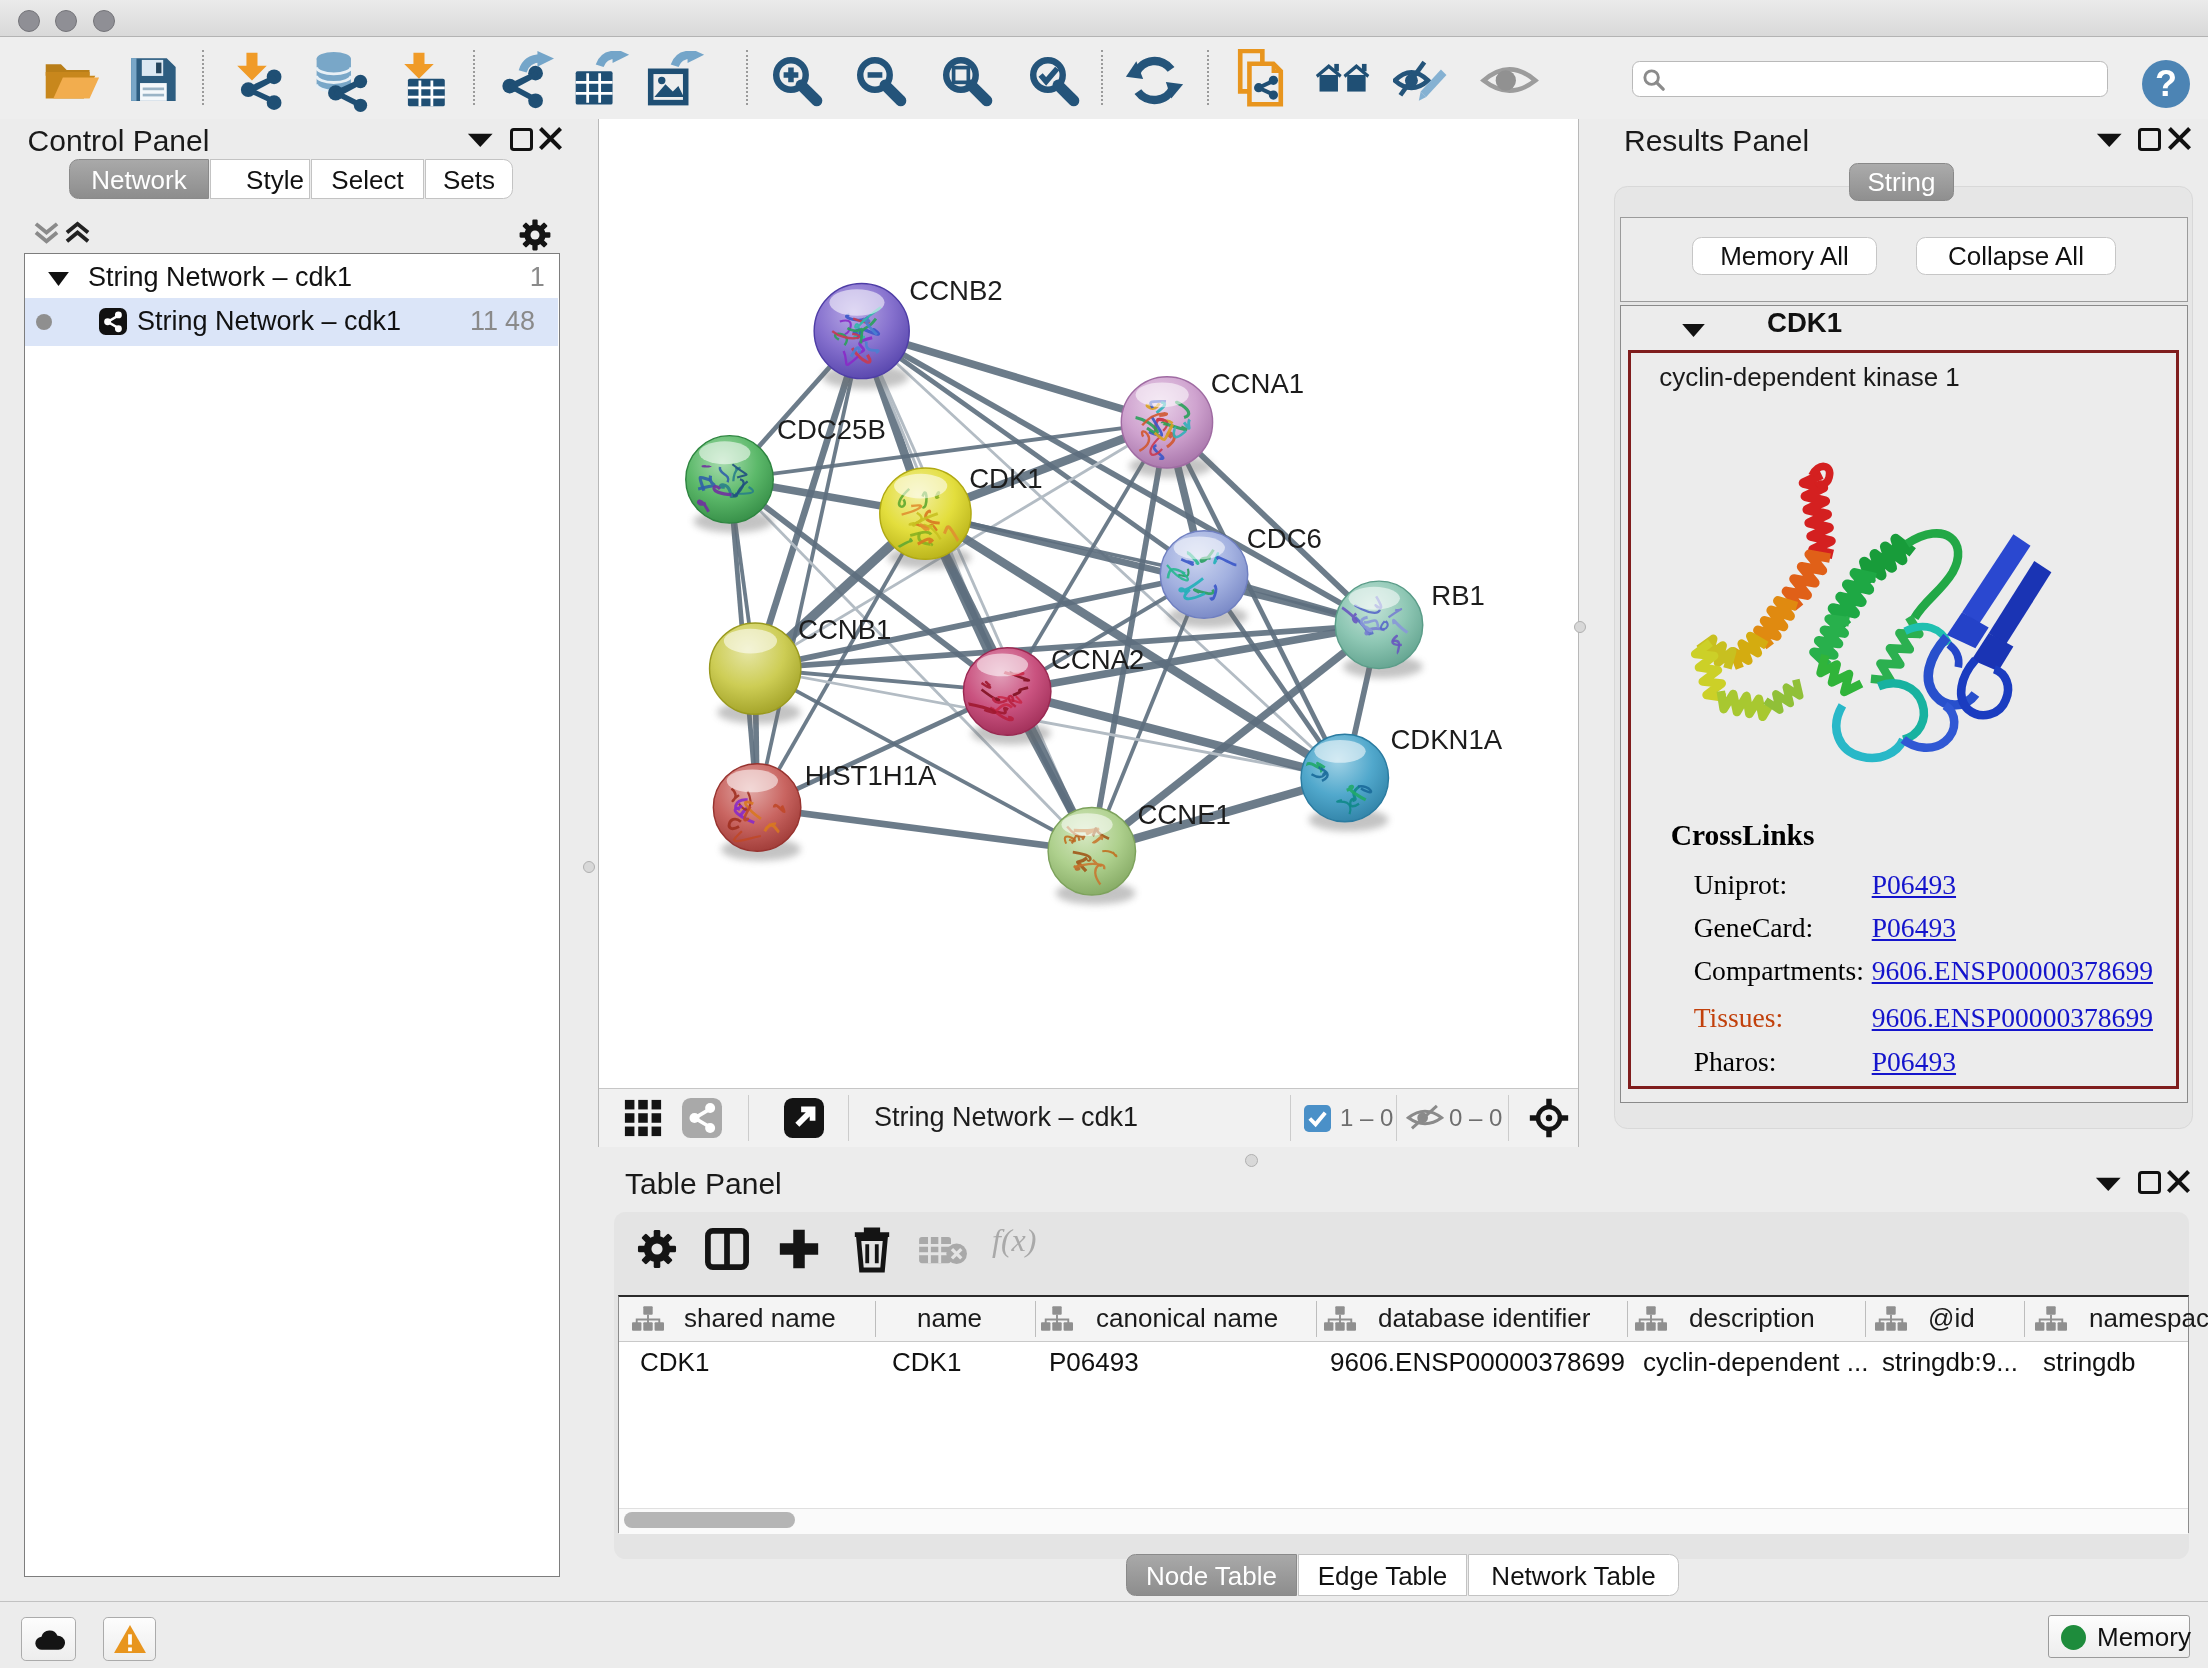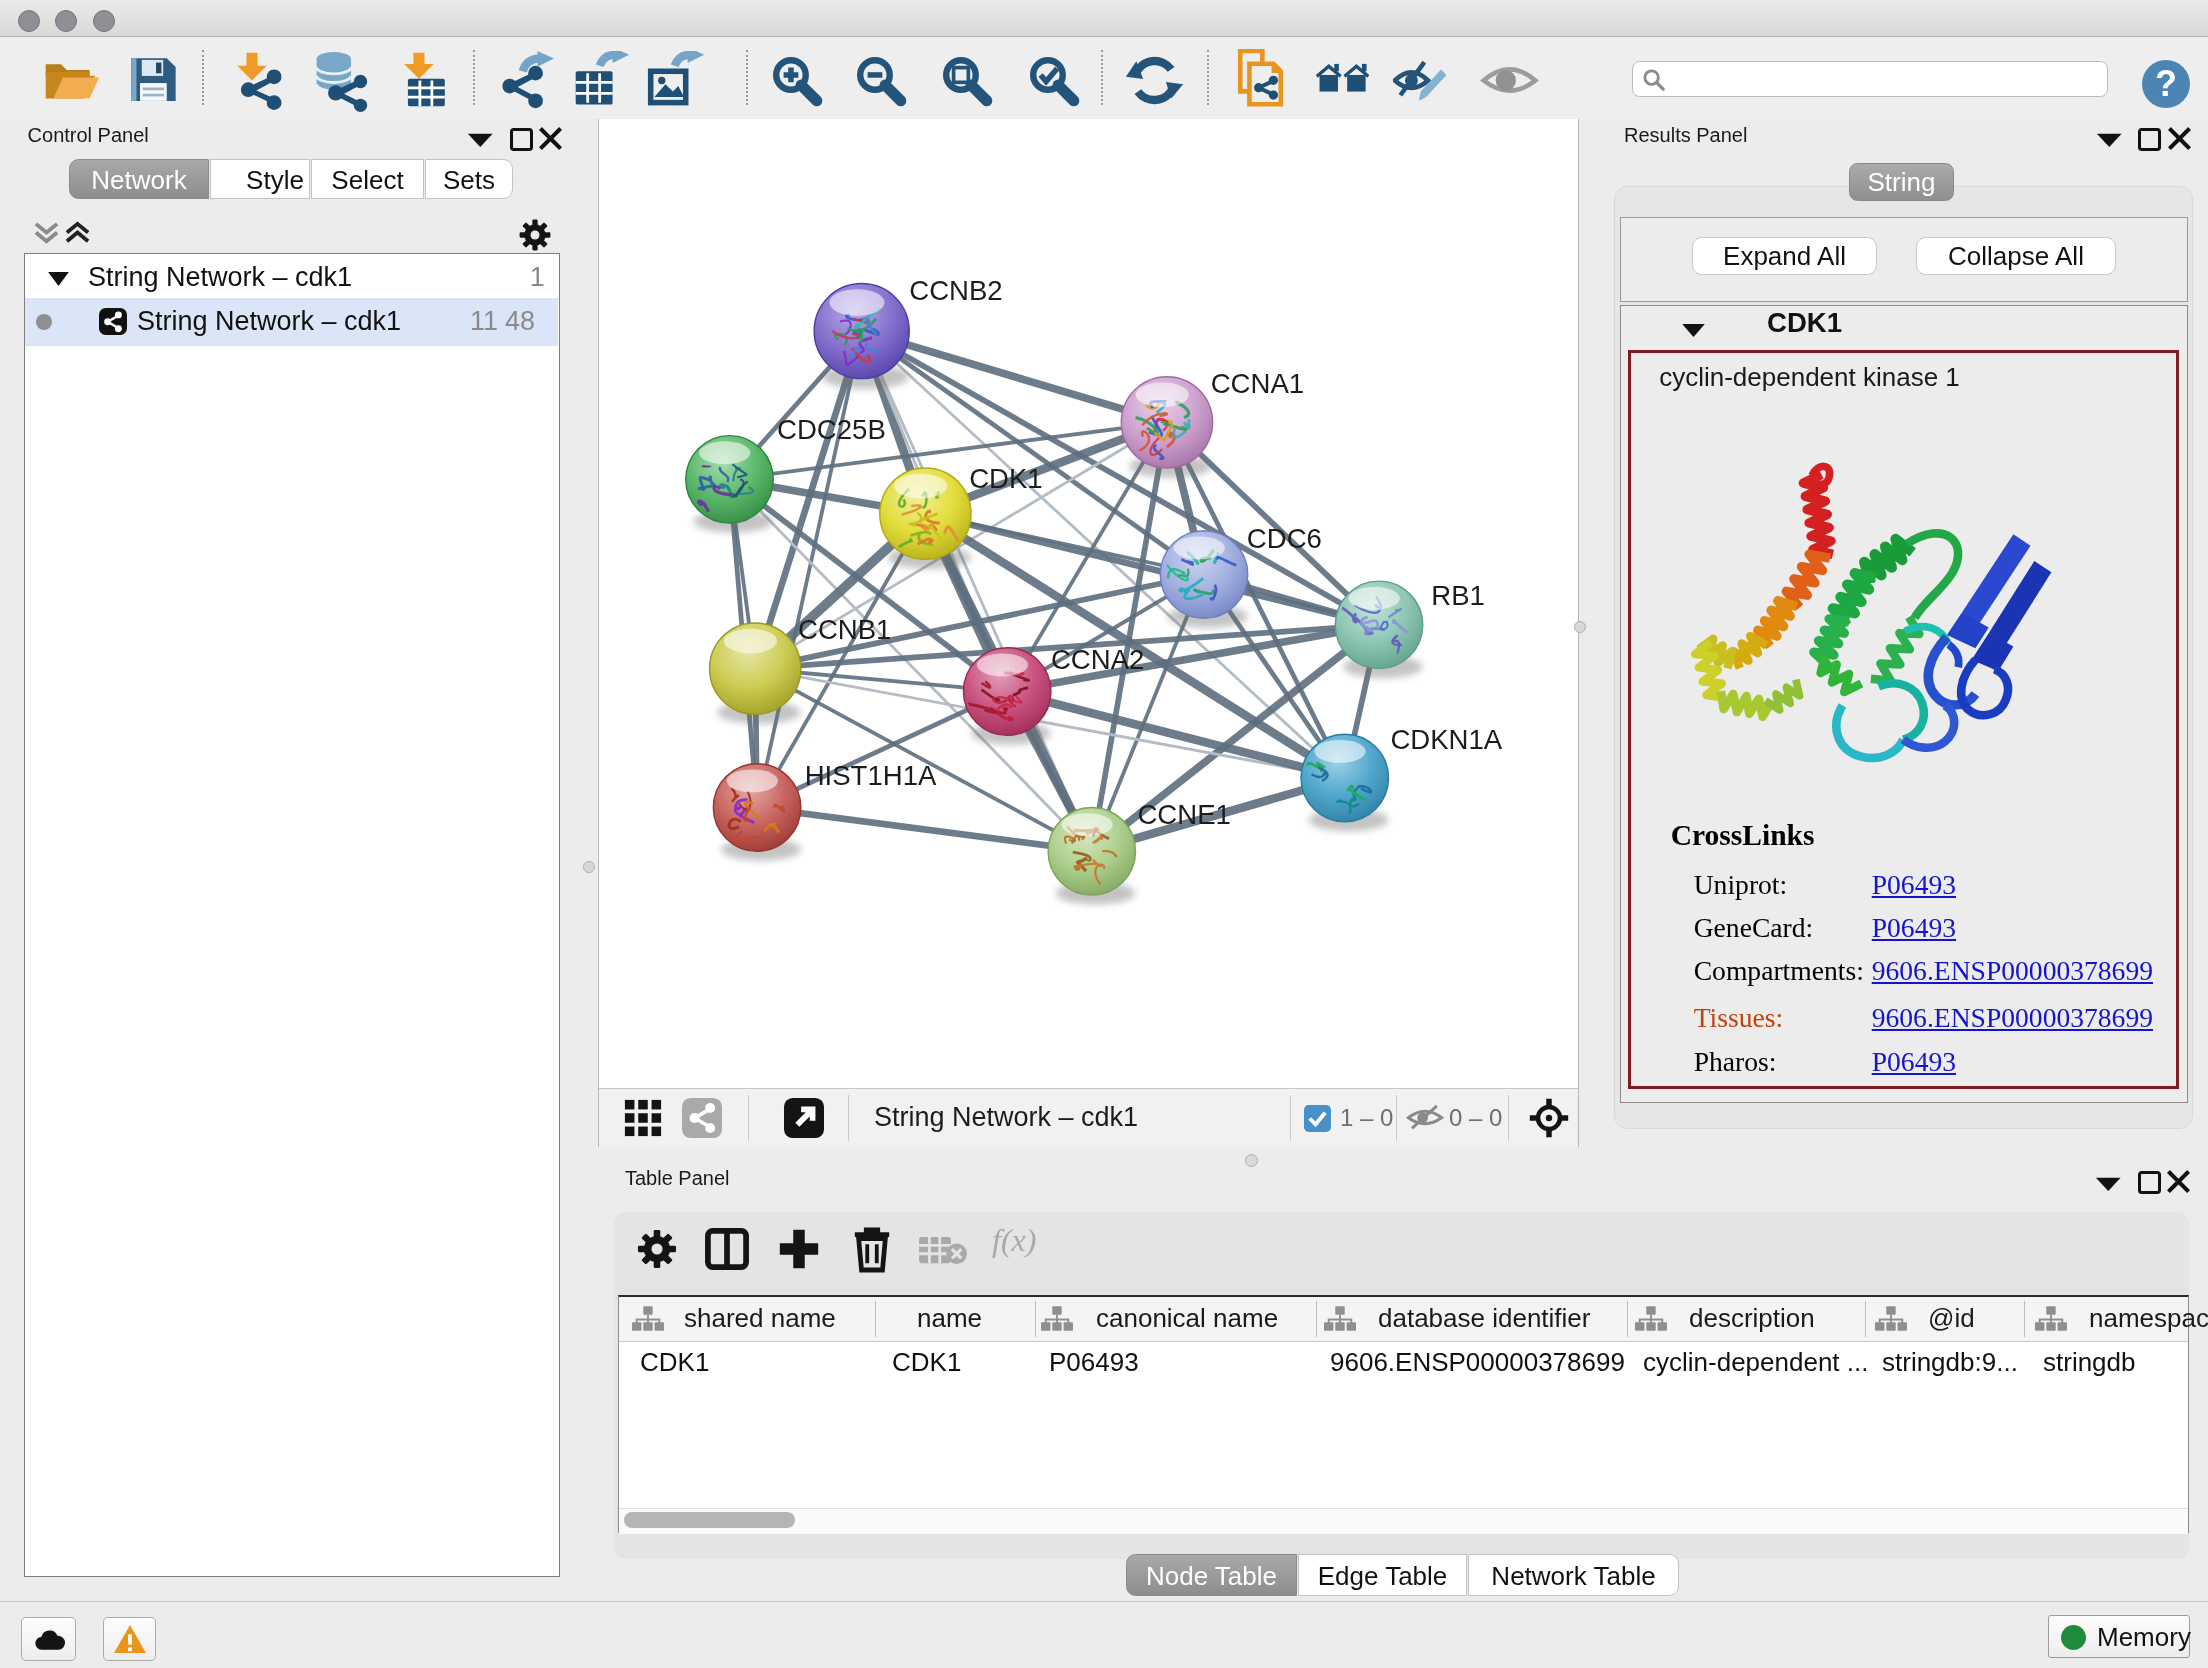--- a/index.html
+++ b/index.html
@@ -12,21 +12,21 @@
   #title{position:absolute;top:5.7px;left:0;width:100%;text-align:center;font-size:25px;font-weight:bold;color:#3a3a3a;}
   
   #toolbar{left:0;top:37px;width:2208px;height:82px;background:#eeeeee;}
   .tsep{position:absolute;top:13.3px;height:55px;width:0;border-left:2.9px dotted #9a9a9a;}
   
   #controlpanel{left:0;top:119px;width:597px;height:1482px;background:#ececec;}
   #networkpanel{left:598px;top:119px;width:981px;height:1028px;background:#ffffff;border-left:1px solid #b8b8b8;border-right:1px solid #b8b8b8;box-sizing:border-box;}
   #resultspanel{left:1581px;top:119px;width:628px;height:1036px;background:#ececec;}
   #tablepanel{left:598px;top:1155px;width:1610px;height:446px;background:#ececec;}
   #statusbar{left:0;top:1601px;width:2208px;height:68px;background:#ececec;border-top:1px solid #c2c2c2;box-sizing:border-box;}
-  .panehead{font-size:20px;color:#1a1a1a;}
+  .panehead{font-size:30px;color:#1a1a1a;}
   
   .tabbtn{position:absolute;box-sizing:border-box;border:1px solid #c3c3c3;background:#ffffff;border-radius:7.6px;text-align:center;font-size:26px;color:#111;}
   .tabsel{background:linear-gradient(#a9a9a9,#8d8d8d);color:#ffffff;border:1px solid #8a8a8a;}
   a.lnk{color:#1414cc;text-decoration:underline;}
 </style>
 </head>
 <body>
 <div id="root">
   <div class="abs" id="titlebar">
     <div class="tl" style="left:18px;"></div>
@@ -684,21 +684,21 @@
       </svg>
     <div class="abs" style="left:557px;top:8.6px;width:17px;height:17px;border:3.3px solid #111;border-radius:3.8px;"></div>
     <svg class="abs" style="left:587px;top:7.6px" width="23" height="23" viewBox="0 0 24 24">
         <path d="M3 0 L12 9 21 0 24 3 15 12 24 21 21 24 12 15 3 24 0 21 9 12 0 3 Z" fill="#111"></path>
       </svg>
 
     <div class="abs" style="left:33px;top:67px;width:579px;height:943px;background:#e6e6e6;border-radius:13.3px;border:1px solid #d8d8d8;box-sizing:border-box;"></div>
     <div class="abs" style="left:268px;top:44px;width:105px;height:38px;background:linear-gradient(#ababab,#8f8f8f);border:1px solid #898989;border-radius:8.6px;box-sizing:border-box;text-align:center;line-height:36px;font-size:26px;color:#ffffff;">String</div>
 
     <div class="abs" style="left:39px;top:98px;width:568px;height:85px;background:#ececec;border:1.9px solid #9b9b9b;box-sizing:border-box;">
-      <div class="abs" style="left:71px;top:19px;width:185px;height:38px;background:#ffffff;border:1px solid #c6c6c6;border-radius:9.5px;box-sizing:border-box;text-align:center;line-height:36px;font-size:26px;color:#111;">Expand All</div>
+      <div class="abs" style="left:71px;top:19px;width:185px;height:38px;background:#ffffff;border:1px solid #c6c6c6;border-radius:9.5px;box-sizing:border-box;text-align:center;line-height:36px;font-size:26px;color:#111;">Memory All</div>
       <div class="abs" style="left:295px;top:19px;width:200px;height:38px;background:#ffffff;border:1px solid #c6c6c6;border-radius:9.5px;box-sizing:border-box;text-align:center;line-height:36px;font-size:26px;color:#111;">Collapse All</div>
     </div>
 
     <div class="abs" style="left:39px;top:186px;width:568px;height:798px;background:#ececec;border:1.9px solid #8a8a8a;box-sizing:border-box;">
       <svg class="abs" style="left:60px;top:16px" width="25" height="17" viewBox="0 0 26 18">
           <path d="M1 2 H25 L13 16 Z" fill="#111"></path>
         </svg>
       <div class="abs" style="left:146px;top:1px;font-size:27.6px;font-weight:bold;color:#111;">CDK1</div>
       <div class="abs" style="left:6.7px;top:44px;width:551px;height:739px;background:#ececec;border:3px solid #7f1d1d;box-sizing:border-box;">
         <div class="abs" style="left:28.5px;top:8.6px;font-size:26px;color:#1a1a1a;">cyclin-dependent kinase 1</div>

